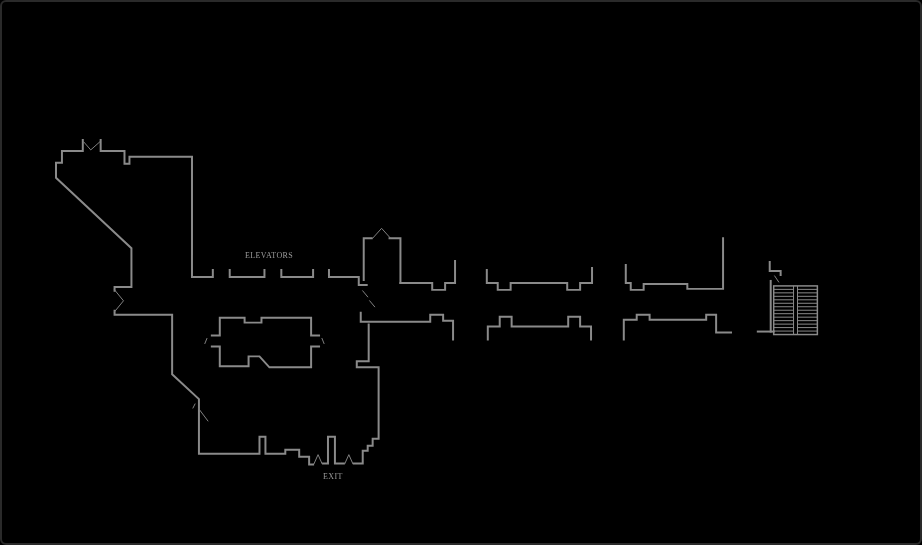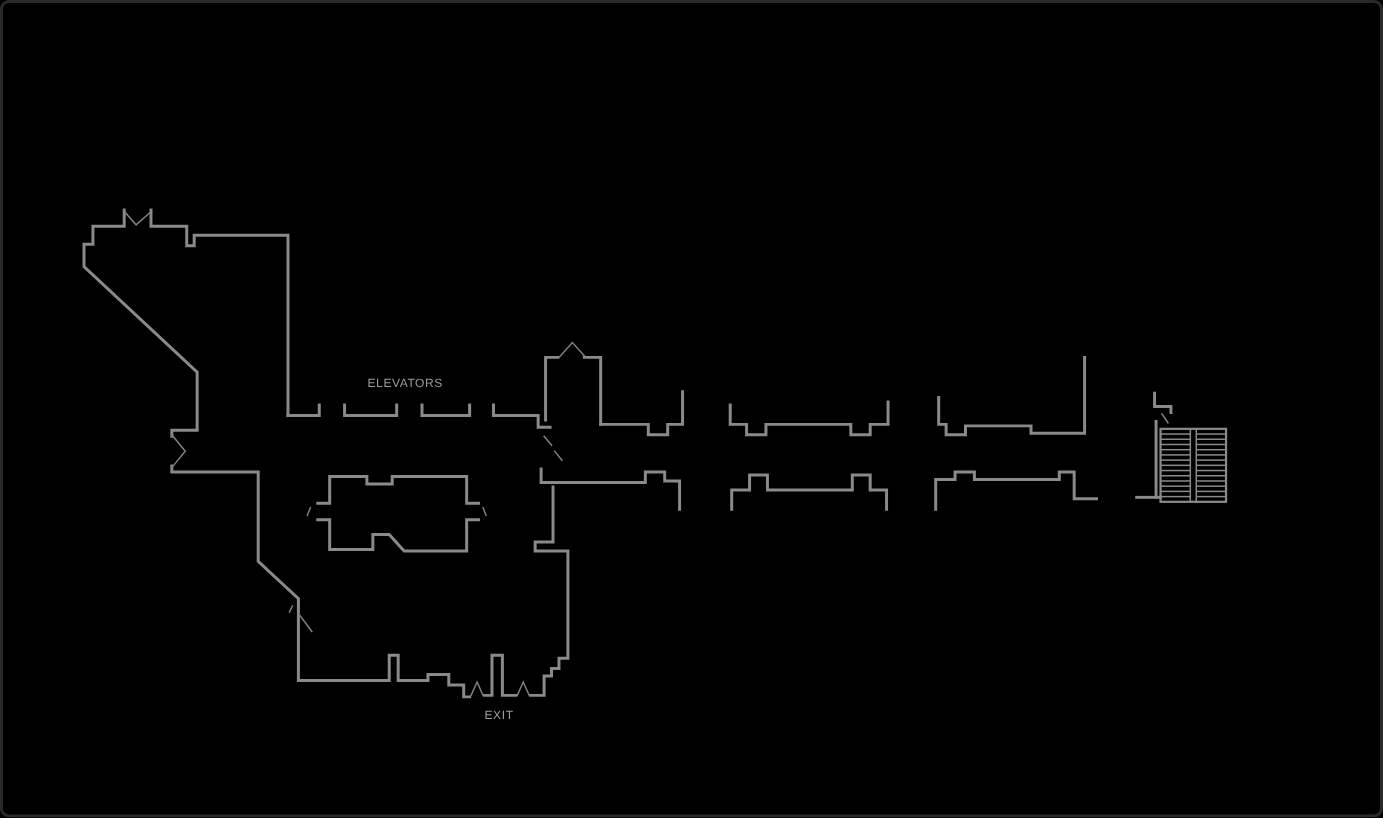--- a/index.html
+++ b/index.html
@@ -10,21 +10,21 @@
     border:2px solid #2a2a2a;
     border-radius:6px;
     box-sizing:border-box;
     overflow:hidden;
     font-family:"Liberation Sans", sans-serif;
   }
   .plan-svg{position:absolute;left:0;top:0;width:100%;height:100%;}
   .plan-label{
     position:absolute;
     color:#9c9c9c;
-    font-family:Liberation Sans, sans-serif;
+    font-family:Liberation Serif, serif;
     white-space:nowrap;
     -webkit-font-smoothing:antialiased;
   }
   .label-elevators{left:243px;top:249px;font-size:8px;letter-spacing:0.4px;}
   .label-exit{left:321px;top:470px;font-size:8px;letter-spacing:0.4px;}
 </style>
 </head>
 <body>
 
 <div class="frame">

